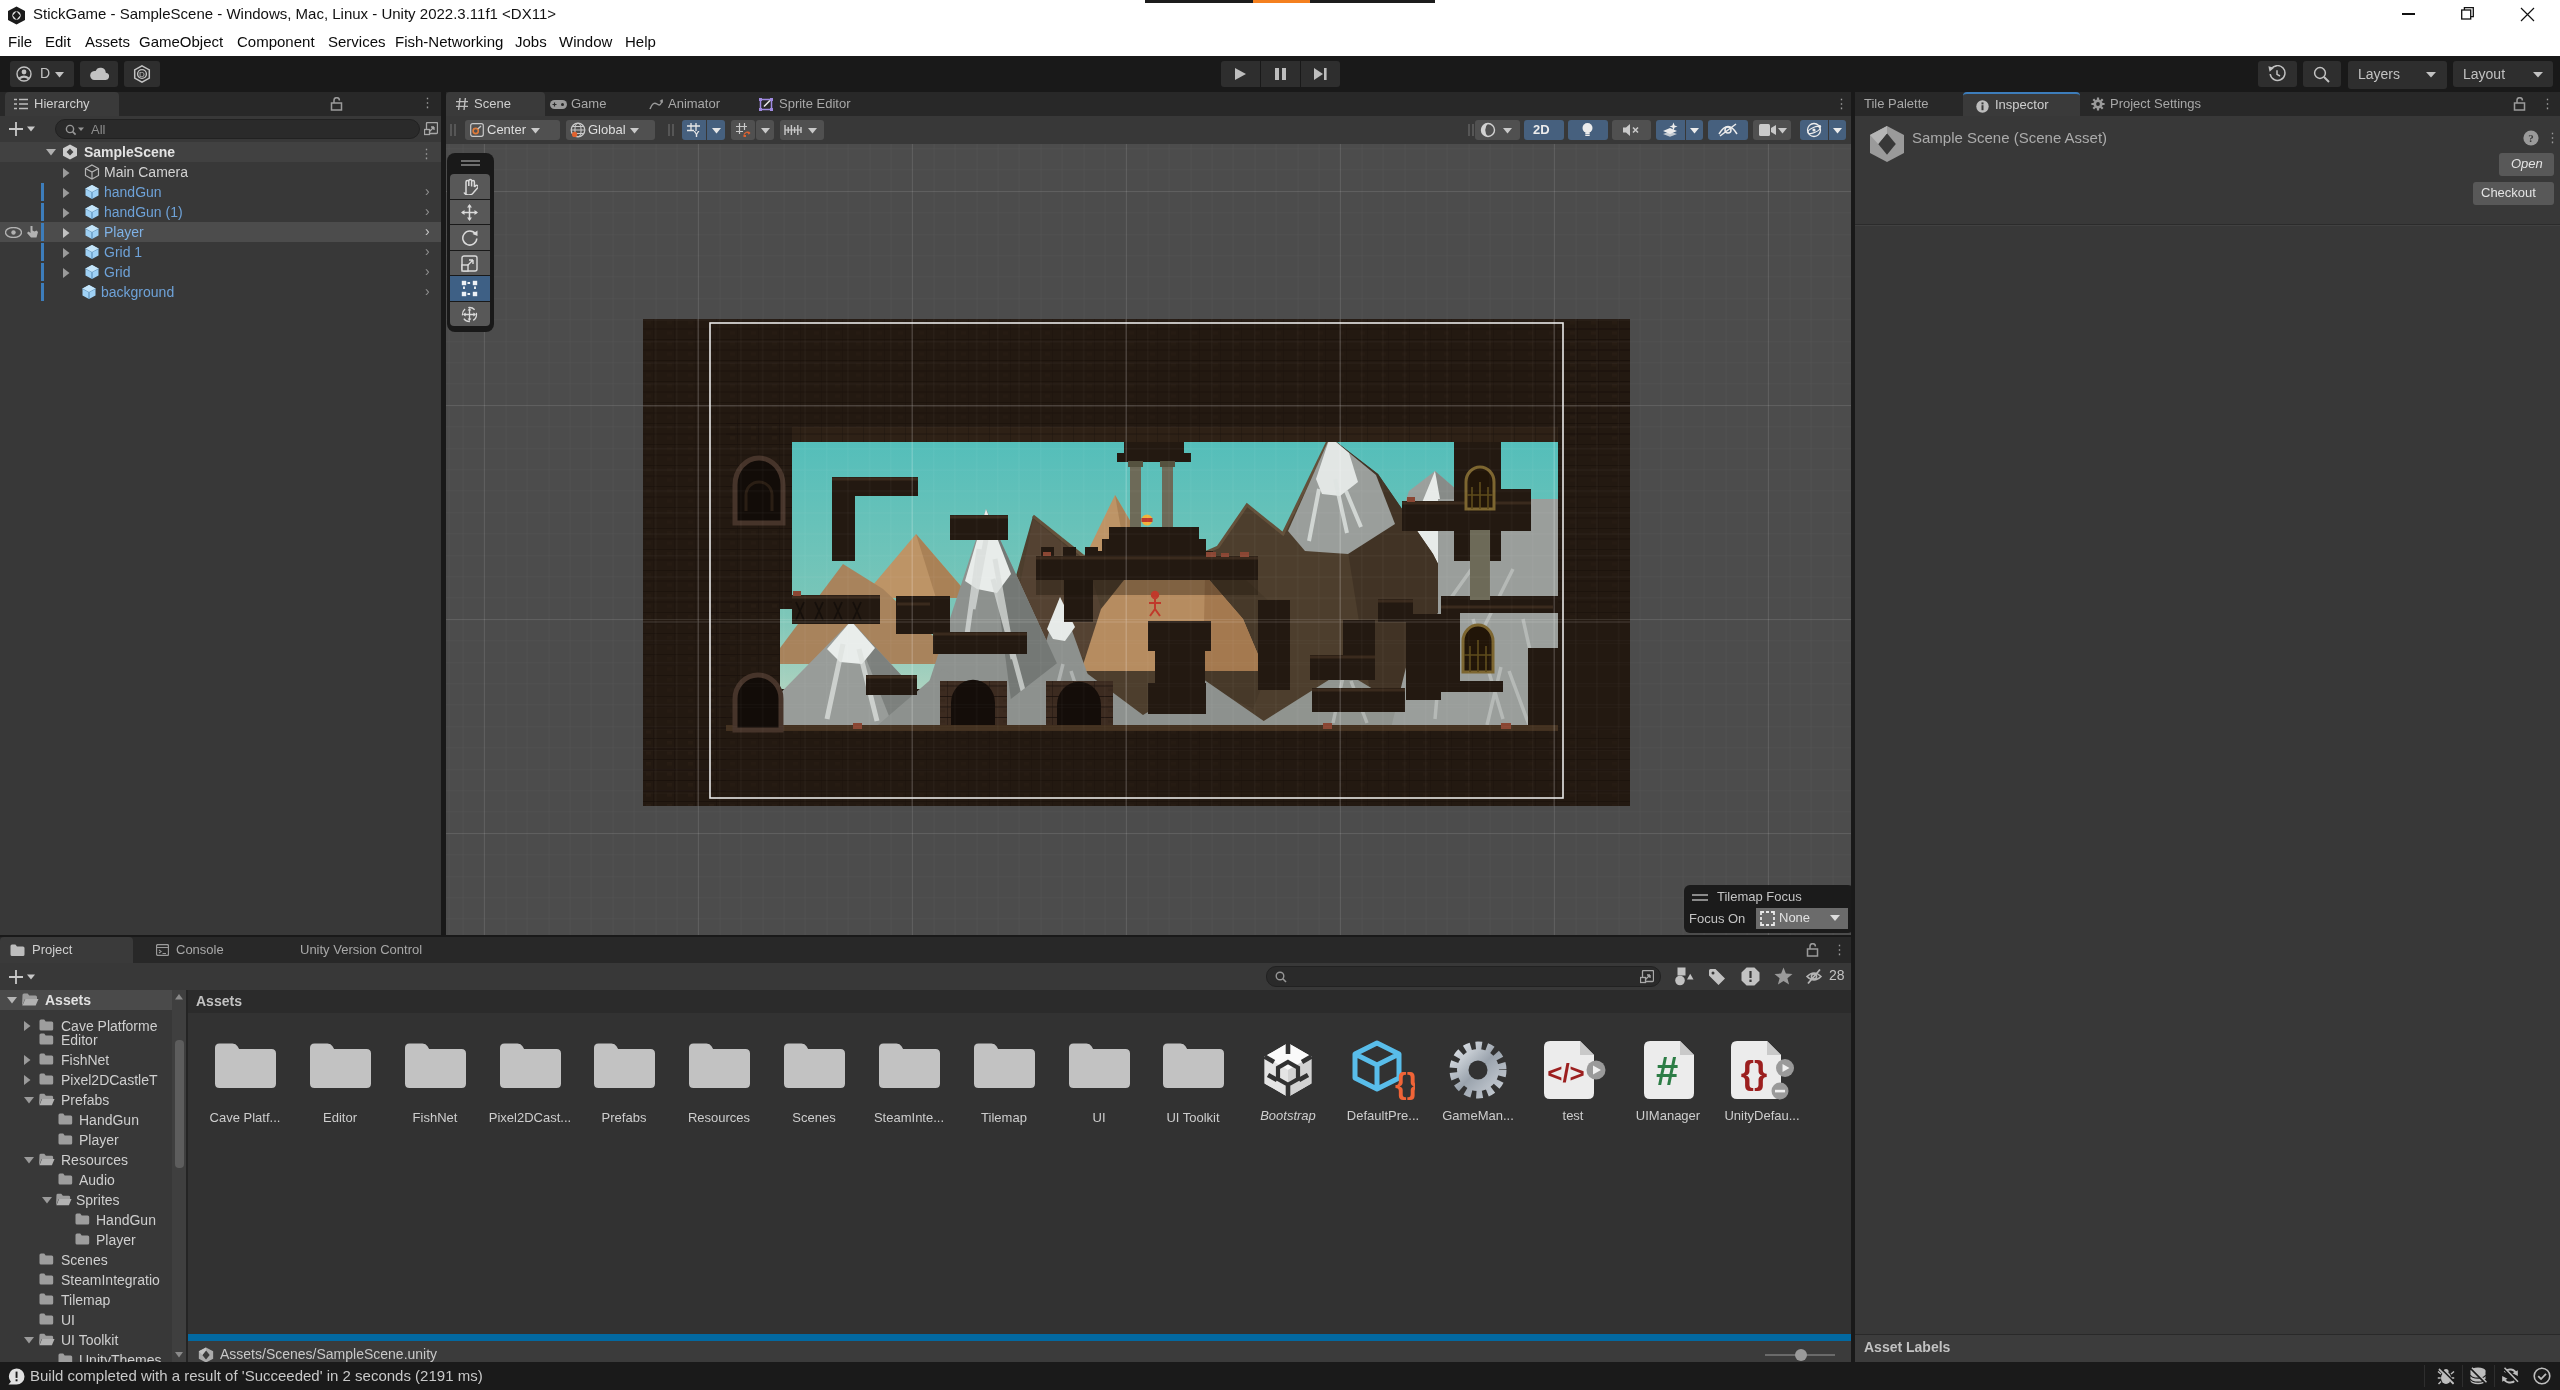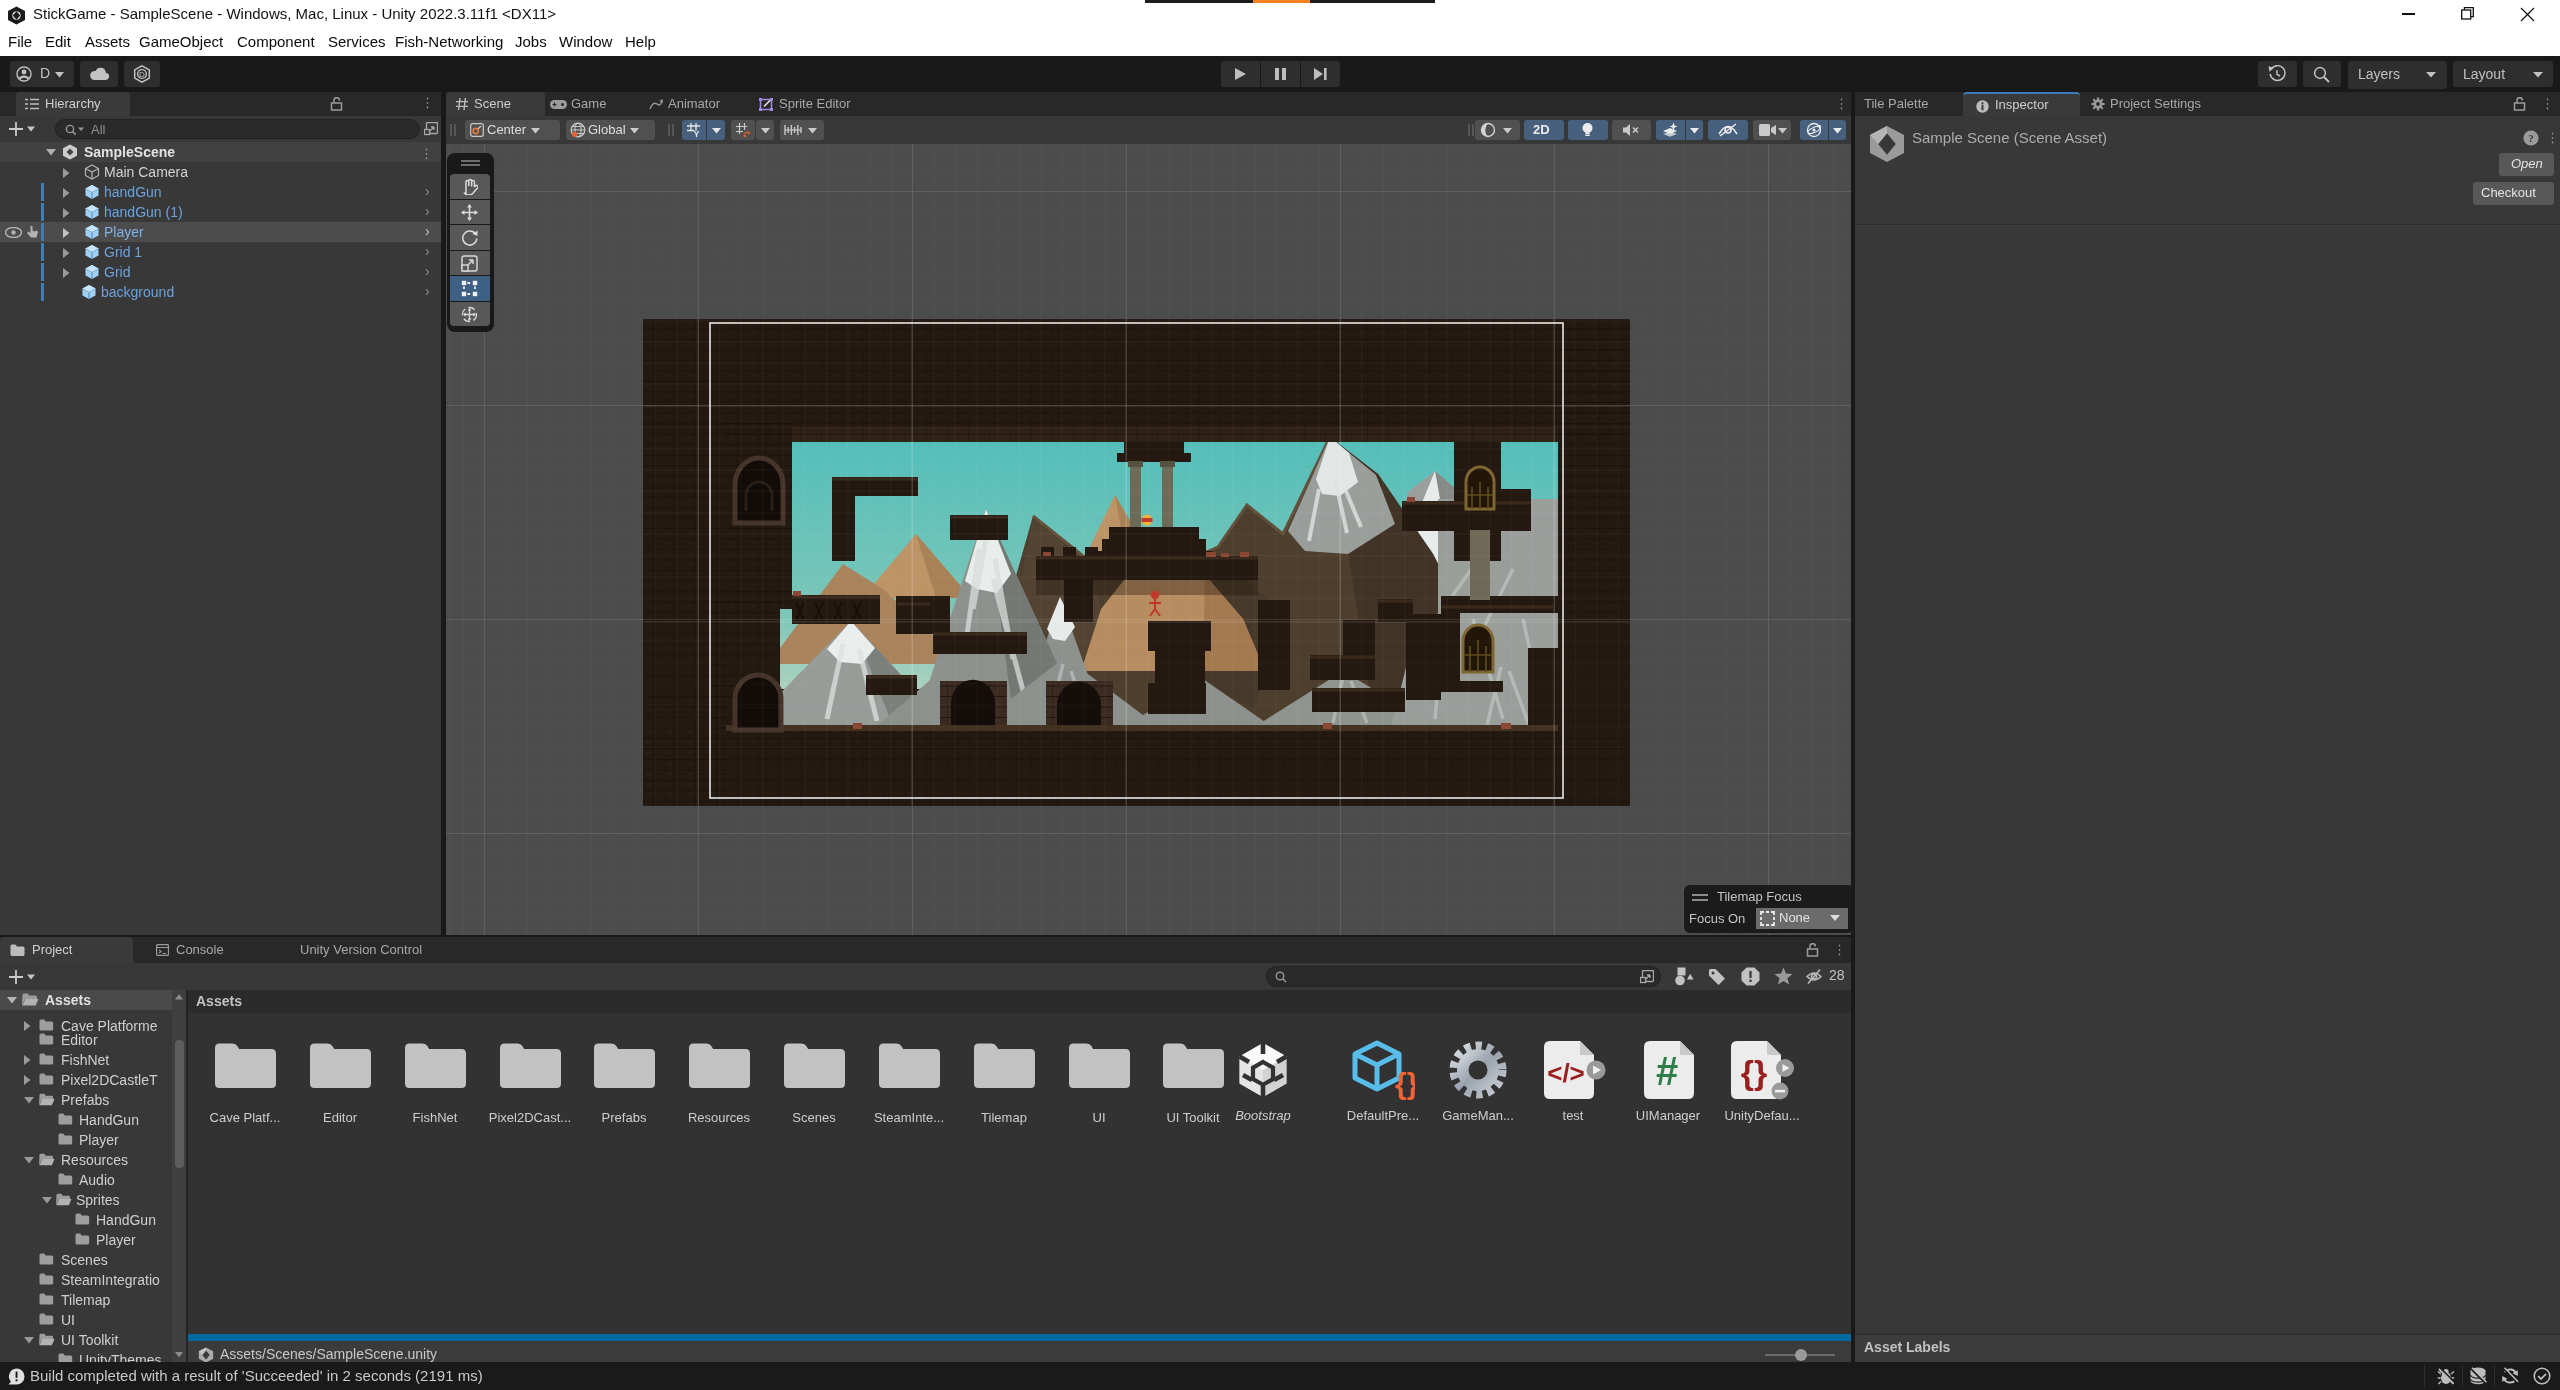--- a/index.html
+++ b/index.html
@@ -116,21 +116,21 @@
   <div class="btn" style="left:2453px;top:5px;width:100px;height:26px;">
     <span class="abs" style="left:10px;top:5px;color:#c2c2c2;font-size:14px;">Layout</span>
     <svg class="abs" style="left:80px;top:11px" width="10" height="6">
         <polygon points="0,0 10,0 5,5.5" fill="#c2c2c2"></polygon>
       </svg>
   </div>
 </div>
 
 <div class="panel" id="hierarchy" style="left:0;top:92px;width:441px;height:843px;">
   <div class="tabbar" style="left:0;top:0;width:441px;">
-    <div class="tab" style="left:16px;width:114px;">
+    <div class="tab" style="left:5px;width:114px;">
       <svg class="abs" style="left:9px;top:6px" width="14" height="12" viewBox="0 0 14 12">
         <path d="M0 1.5 h3 M0 6 h3 M0 10.5 h3 M5 1.5 h9 M5 6 h9 M5 10.5 h9" stroke="#bdbdbd" stroke-width="1.6"></path>
       </svg>
       <span style="position:absolute;left:29px;">Hierarchy</span>
     </div>
     <svg class="abs" style="left:330px;top:5px" width="13" height="14" viewBox="0 0 13 14">
       <rect x="1.5" y="6" width="10" height="7" fill="none" stroke="#9a9a9a" stroke-width="1.5"></rect>
       <path d="M4 6 V3.4 A2.7 2.7 0 0 1 9.4 3.4" fill="none" stroke="#9a9a9a" stroke-width="1.5"></path>
     </svg>
     <div class="abs" style="left:421px;top:8px;color:#9a9a9a;font-size:13px;letter-spacing:0;line-height:5px;">⋮</div>
@@ -1042,21 +1042,21 @@
         </svg>
         <div class="ilbl">UI</div>
       </div>
     <div class="itm" style="left:958px;top:27px;">
         <svg style="margin:0 auto" width="63" height="52" viewBox="0 0 63 52">
           <path d="M1 8 q0-4.5 4.5-4.5 h13 q3.5 0 5 2.7 l1.6 2.8 h32.4 q4.5 0 4.5 4.5 v30 q0 4.5-4.5 4.5 h-52 q-4.5 0-4.5-4.5z" fill="#c2c2c2"></path>
         </svg>
         <div class="ilbl">UI Toolkit</div>
       </div>
 
-    <div class="itm" style="left:1028px;top:27px;font-style:italic;">
+    <div class="itm" style="left:1053px;top:27px;font-style:italic;">
       <svg style="margin:0 auto" width="60" height="60" viewBox="0 0 60 60">
         <polygon points="30,3 53.4,16.5 53.4,43.5 30,57 6.6,43.5 6.6,16.5" fill="#ececec"></polygon>
         <polygon points="30,3 53.4,16.5 30,30 6.6,16.5" fill="#fafafa"></polygon>
         <polygon points="30,30 53.4,16.5 53.4,43.5 30,57" fill="#d2d2d2"></polygon>
         <polygon points="30,30 6.6,16.5 6.6,43.5 30,57" fill="#e4e4e4"></polygon>
         <path d="M30 3 V14 M6.6 16.5 L16 22 M53.4 16.5 L44 22 M30 57 L30 46 M10 35 L19 40 M50 35 L41 40" stroke="#323232" stroke-width="4.6"></path>
         <path d="M30 22 L40 27.7 V39 L30 44.7 L20 39 V27.7 Z" fill="none" stroke="#323232" stroke-width="4.2"></path>
       </svg>
         <div class="ilbl" style="top:68px;">Bootstrap</div>
     </div>

